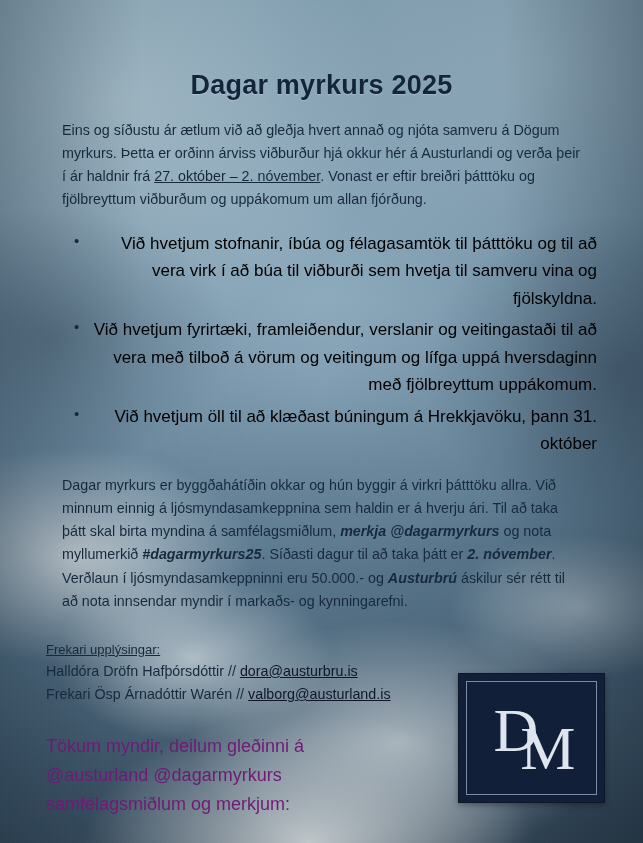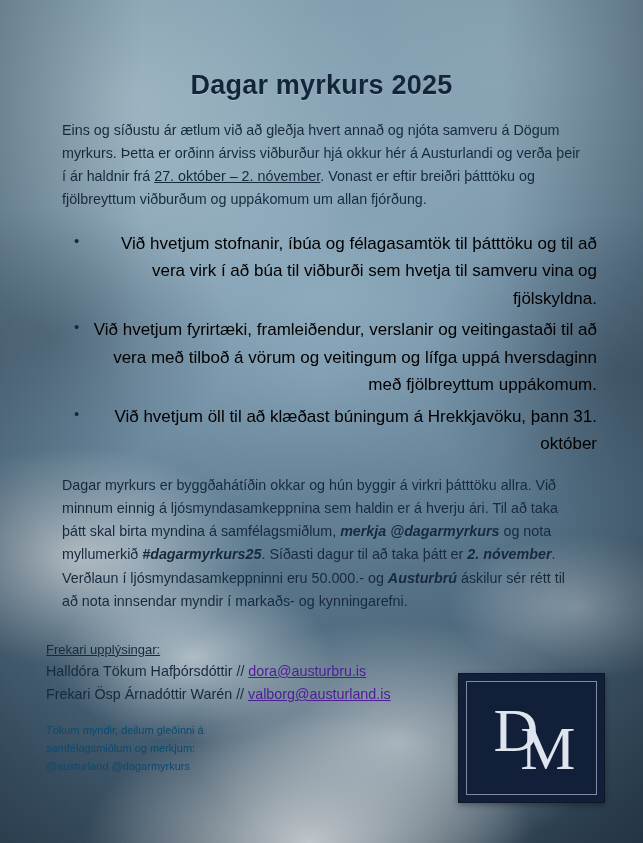--- a/index.html
+++ b/index.html
@@ -115,29 +115,29 @@
     line-height: 1.62;
     text-decoration: underline;
     color: #17293d;
   }
   .contact-line {
     font-size: 14.3px;
     line-height: 1.62;
     color: #17293d;
   }
   .tail {
-    margin-top: 16px;
-    font-size: 11px;
-    line-height: 1.62;
-    color: #0c4a6e;
+    margin-top: 26px;
+    font-size: 18px;
+    line-height: 1.62;
+    color: #701a75;
   }
   u.u { text-decoration: underline; }
   b.b { font-weight: bold; font-style: italic; }
   a.mail {
-    color: #4c1d95;
+    color: #0f172a;
     text-decoration: underline;
   }
 
   
   .logo {
     position: absolute;
     right: 38px;
     bottom: 40px;
     width: 145px;
     height: 128px;
@@ -182,28 +182,28 @@
     <ul class="bullets">
       <li>Við hvetjum stofnanir, íbúa og félagasamtök til þátttöku og til að vera virk í að búa til viðburði sem hvetja til samveru vina og fjölskyldna.</li>
       <li>Við hvetjum fyrirtæki, framleiðendur, verslanir og veitingastaði til að vera með tilboð á vörum og veitingum og lífga uppá hversdaginn með fjölbreyttum uppákomum.</li>
       <li>Við hvetjum öll til að klæðast búningum á Hrekkjavöku, þann 31. október</li>
     </ul>
 
     <p class="para body2"><span>Dagar myrkurs er byggðahátíðin okkar og hún byggir á virkri þátttöku allra. Við minnum einnig á ljósmyndasamkeppnina sem haldin er á hverju ári. Til að taka þátt skal birta myndina á samfélagsmiðlum, </span><b class="b">merkja @dagarmyrkurs</b><span> og nota myllumerkið </span><b class="b">#dagarmyrkurs25</b><span>. Síðasti dagur til að taka þátt er </span><b class="b">2. nóvember</b><span>. Verðlaun í ljósmyndasamkeppninni eru 50.000.- og </span><b class="b">Austurbrú</b><span> áskilur sér rétt til að nota innsendar myndir í markaðs- og kynningarefni.</span></p>
 
     <div class="contact-block">
       <div class="contact-title">Frekari upplýsingar:</div>
-      <div class="contact-line"><span>Halldóra Tökum Hafþórsdóttir // </span><a class="mail" href="#">dora@austurbru.is</a></div>
+      <div class="contact-line"><span>Halldóra Dröfn Hafþórsdóttir // </span><a class="mail" href="#">dora@austurbru.is</a></div>
       <div class="contact-line"><span> Frekari Ösp Árnadóttir Warén // </span><a class="mail" href="#">valborg@austurland.is</a></div>
     </div>
 
     <div class="tail">
       <div>Tökum myndir, deilum gleðinni á</div>
+      <div> @austurland @dagarmyrkurs</div>
       <div> samfélagsmiðlum og merkjum:</div>
-      <div> @austurland @dagarmyrkurs</div>
     </div>
 
   </div>
 
   <div class="logo">
     <div class="logo-inner"></div>
     <div class="logo-mark">
       <span class="d">D</span>
         <span class="m">M</span>
     </div>

